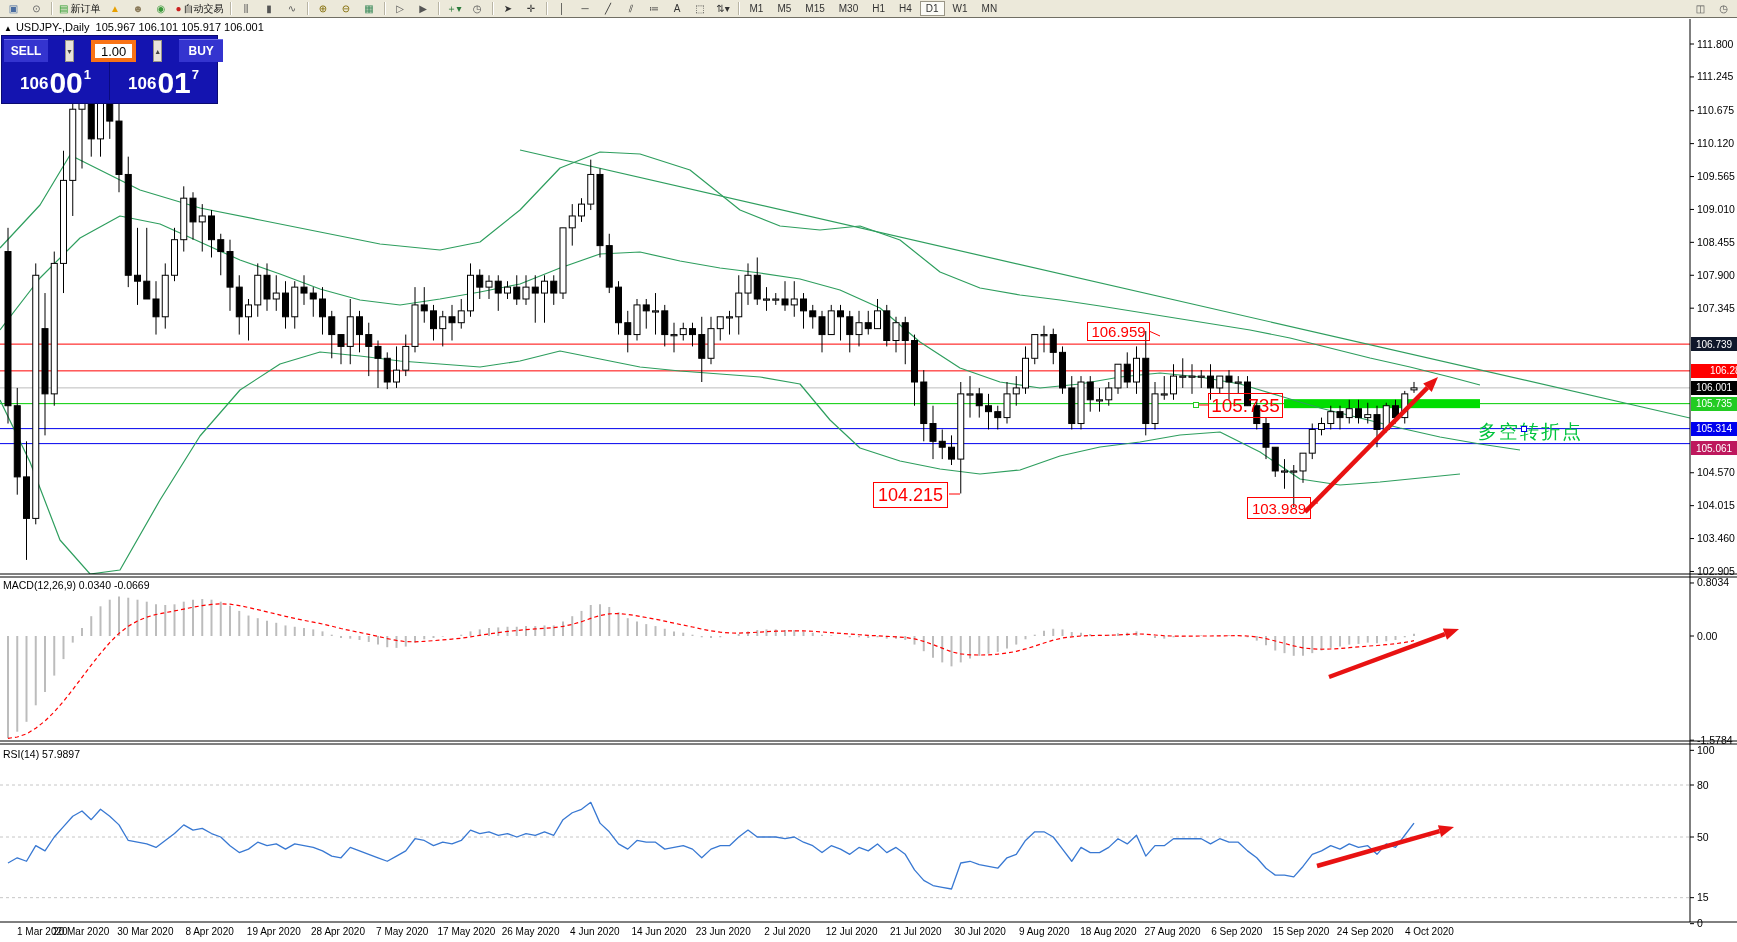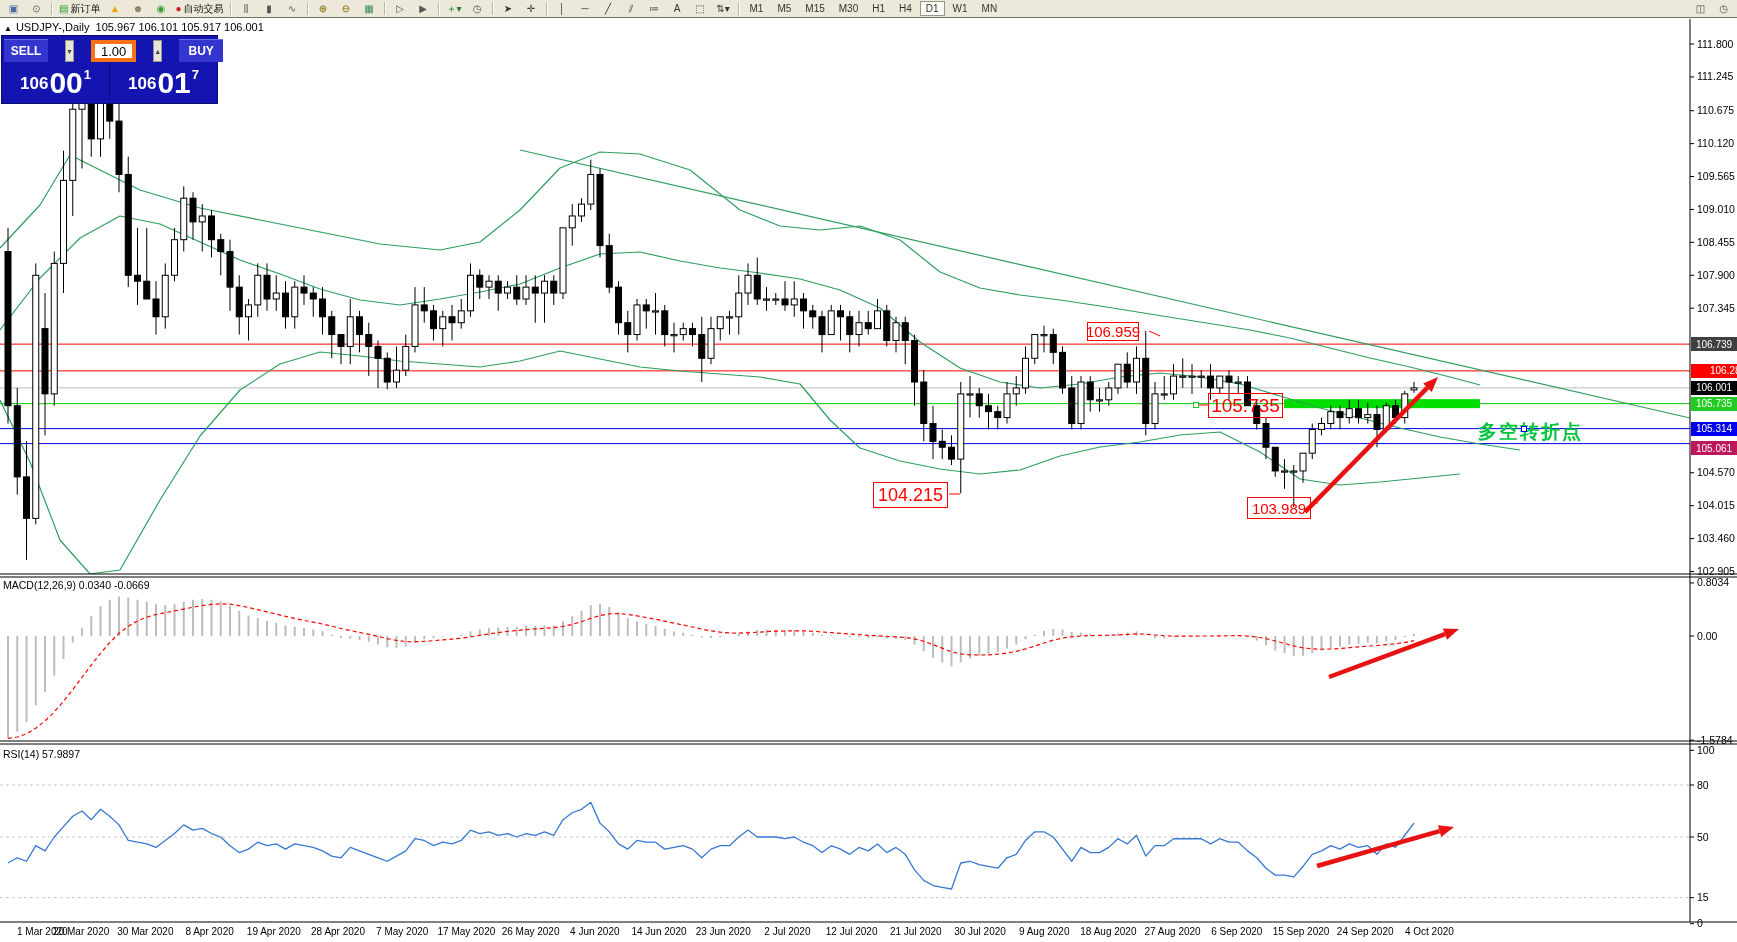--- a/index.html
+++ b/index.html
@@ -33,21 +33,21 @@
   .oc-price{flex:1;color:#fff;display:flex;align-items:flex-end;justify-content:center;padding-bottom:2px;}
   .oc-price .small{font-size:17px;font-weight:bold;margin:0 1px 4px 0;}
   .oc-price .big{font-size:30px;font-weight:bold;line-height:30px;}
   .oc-price .sup{font-size:13px;font-weight:bold;margin:0 0 16px 1px;}
   #oc-div{width:1px;background:#0a0a80;}
   
   .pane-label{position:absolute;left:3px;font-size:10.5px;color:#000;z-index:20;white-space:nowrap;}
   
   .px-label{position:absolute;border:1px solid #f00;color:#f00;display:flex;align-items:center;
     justify-content:center;z-index:22;white-space:nowrap;box-sizing:border-box;}
-  #cn-note{position:absolute;color:#00c43c;font-weight:bold;font-size:19px;letter-spacing:2px;z-index:22;white-space:nowrap;}
+  #cn-note{position:absolute;color:#00c43c;font-weight:normal;font-size:19px;letter-spacing:2px;z-index:22;white-space:nowrap;}
   .handle{position:absolute;width:6px;height:6px;background:#fff;box-sizing:border-box;z-index:23;}
   .badge{position:absolute;left:1691px;width:46px;height:14px;color:#fff;font-size:10px;
     display:flex;align-items:center;justify-content:center;z-index:21;}
   svg{position:absolute;left:0;top:0;z-index:10;font-family:"Liberation Sans",sans-serif;}
 </style>
 </head>
 <body>
 
 <div id="stage">
   <div id="toolbar">
@@ -205,27 +205,27 @@
       </div>
     </div>
   </div>
 
   <div class="pane-label" style="top:579px">MACD(12,26,9) 0.0340 -0.0669</div>
   <div class="pane-label" style="top:748px">RSI(14) 57.9897</div>
 
   <div id="cn-note" style="left: 1478px; top: 419px; color: rgb(0, 196, 60);">多空转折点</div>
 
   <div id="overlays">
-      <div class="badge" style="top: 337.117px; background: #404040;">106.739</div>
+      <div class="badge" style="top: 337.117px; background: #0f172a;">106.739</div>
       <div class="badge" style="top: 363.862px; background: rgb(255, 0, 0); padding-left: 14px;">106.288</div>
       <div class="badge" style="top: 380.881px; background: rgb(0, 0, 0);">106.001</div>
       <div class="badge" style="top: 396.654px; background: rgb(34, 204, 34);">105.735</div>
       <div class="badge" style="top: 421.62px; background: rgb(0, 0, 238);">105.314</div>
       <div class="badge" style="top: 441px; background: #be185d;">105.061</div>
-      <div class="px-label" style="left: 1087px; top: 322px; width: 52px; height: 19px; font-size: 15px;">106.959</div>
+      <div class="px-label" style="left: 1087px; top: 322px; width: 63px; height: 19px; font-size: 15px;">106.959</div>
       <div class="px-label" style="left: 1208px; top: 393px; width: 75px; height: 25px; font-size: 19px;">105.735</div>
       <div class="px-label" style="left: 873px; top: 482px; width: 75px; height: 26px; font-size: 18px;">104.215</div>
       <div class="px-label" style="left: 1247px; top: 497px; width: 64px; height: 22px; font-size: 15px;">103.989</div>
       <div class="handle" style="left: 1193px; top: 402px; border: 1px solid rgb(34, 204, 34);"></div>
       <div class="handle" style="left: 1521px; top: 426px; border: 1px solid rgb(0, 0, 238);"></div>
     </div>
   <svg id="chart-svg" width="1737" height="942">
       <defs>
         <clipPath id="mainClip">
           <rect x="0" y="19" width="1690" height="555"></rect>

